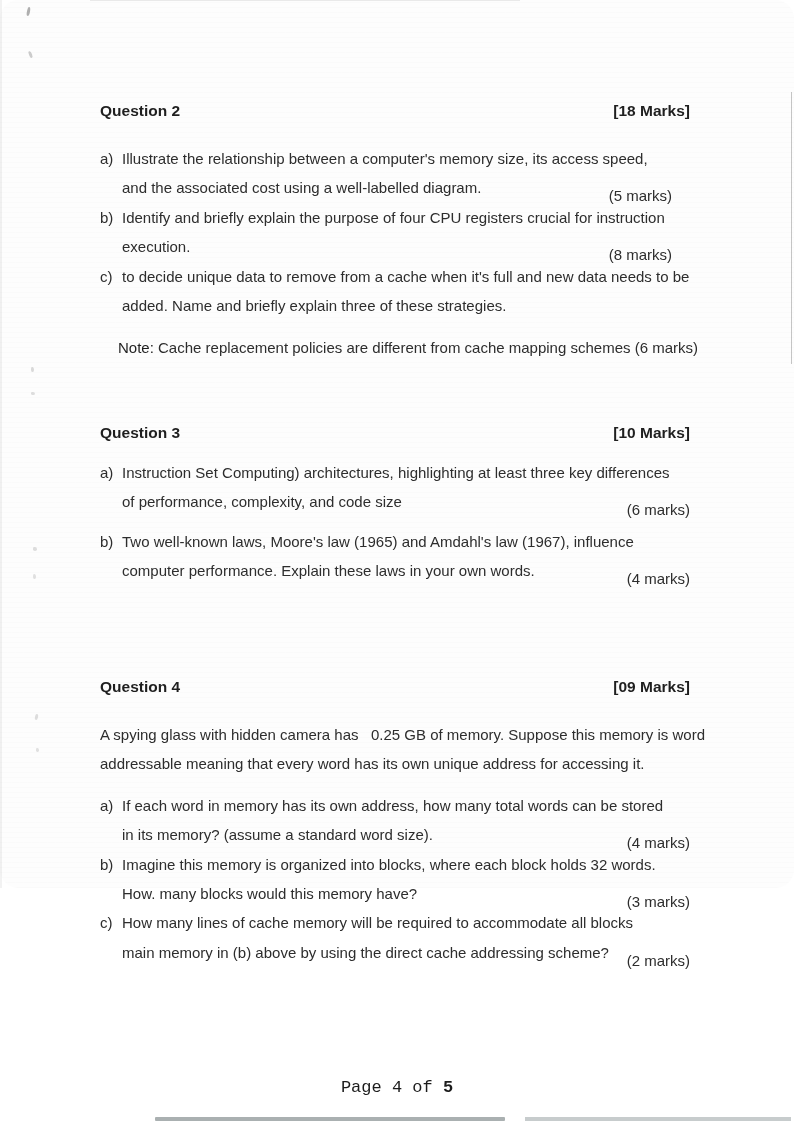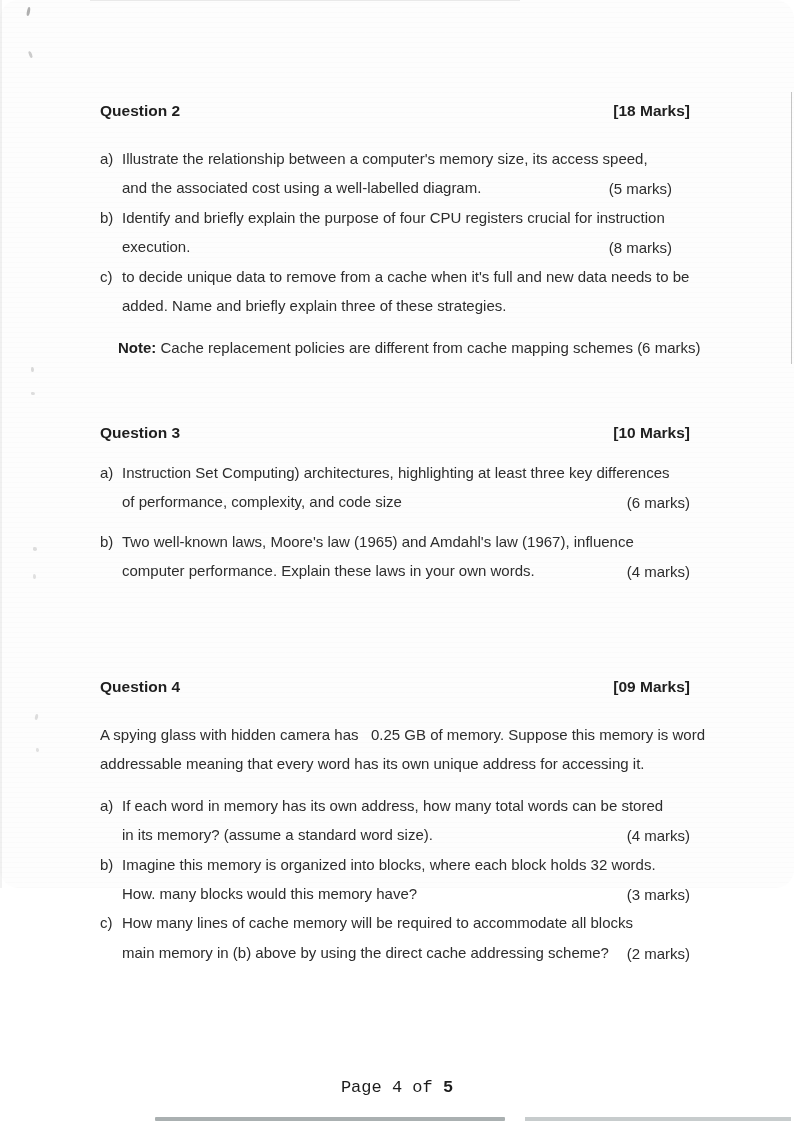--- a/index.html
+++ b/index.html
@@ -57,33 +57,33 @@
   }
   .item-body{ flex:1; min-width:0; }
   .line{
     position:relative;
     font-size:15px;
     line-height:29.4px;
     white-space:pre;
   }
   .line .marks{
     position:absolute;
-    right:0; top:1px;
+    right:0; top:8px;
     line-height:29.4px;
     text-align:right;
   }
   #q-0 .line .marks{ right:18px; }
   .q-note{
     margin-top:19px;
     padding-left:18px;
     font-size:15px;
     line-height:18px;
     white-space:pre;
   }
-  .q-note .note-prefix{ font-weight:bold; color:var(--ink-bold); }
+  .q-note .note-prefix{ font-weight:normal; color:var(--ink-bold); }
   .footer{
     position:absolute;
     left:0; right:0;
     top:1042px;
     text-align:center;
     font-family:Liberation Mono, monospace;
     font-size:17px;
     color:#1c1c1c;
     margin-top:36px;
   }

